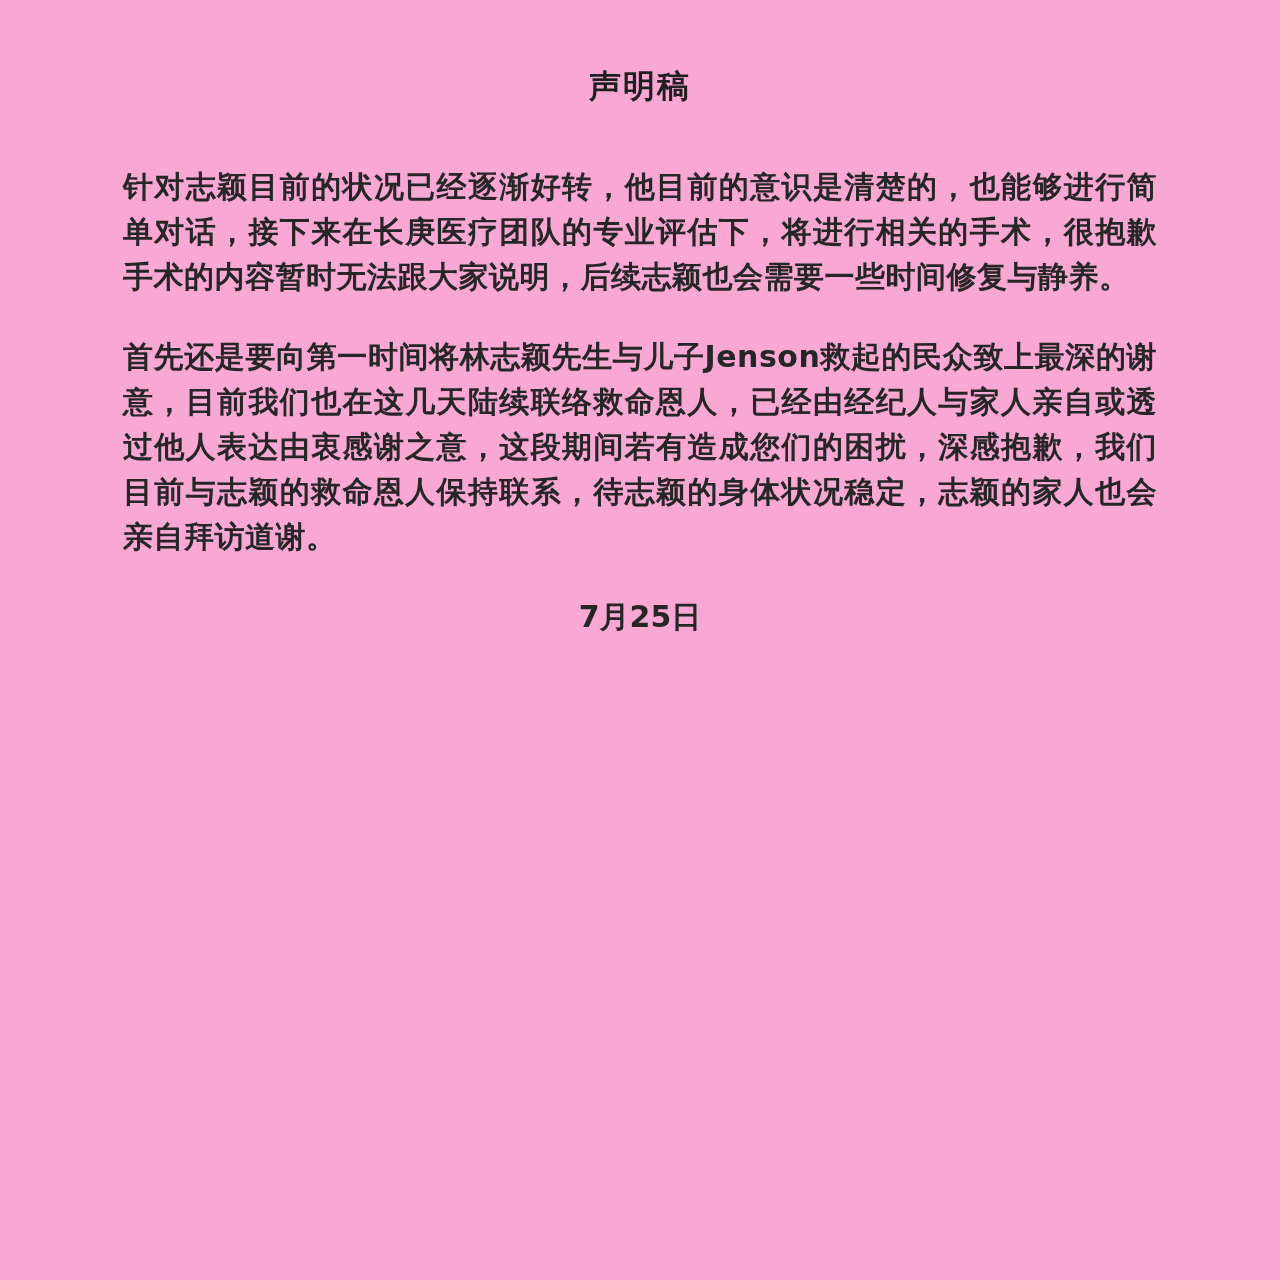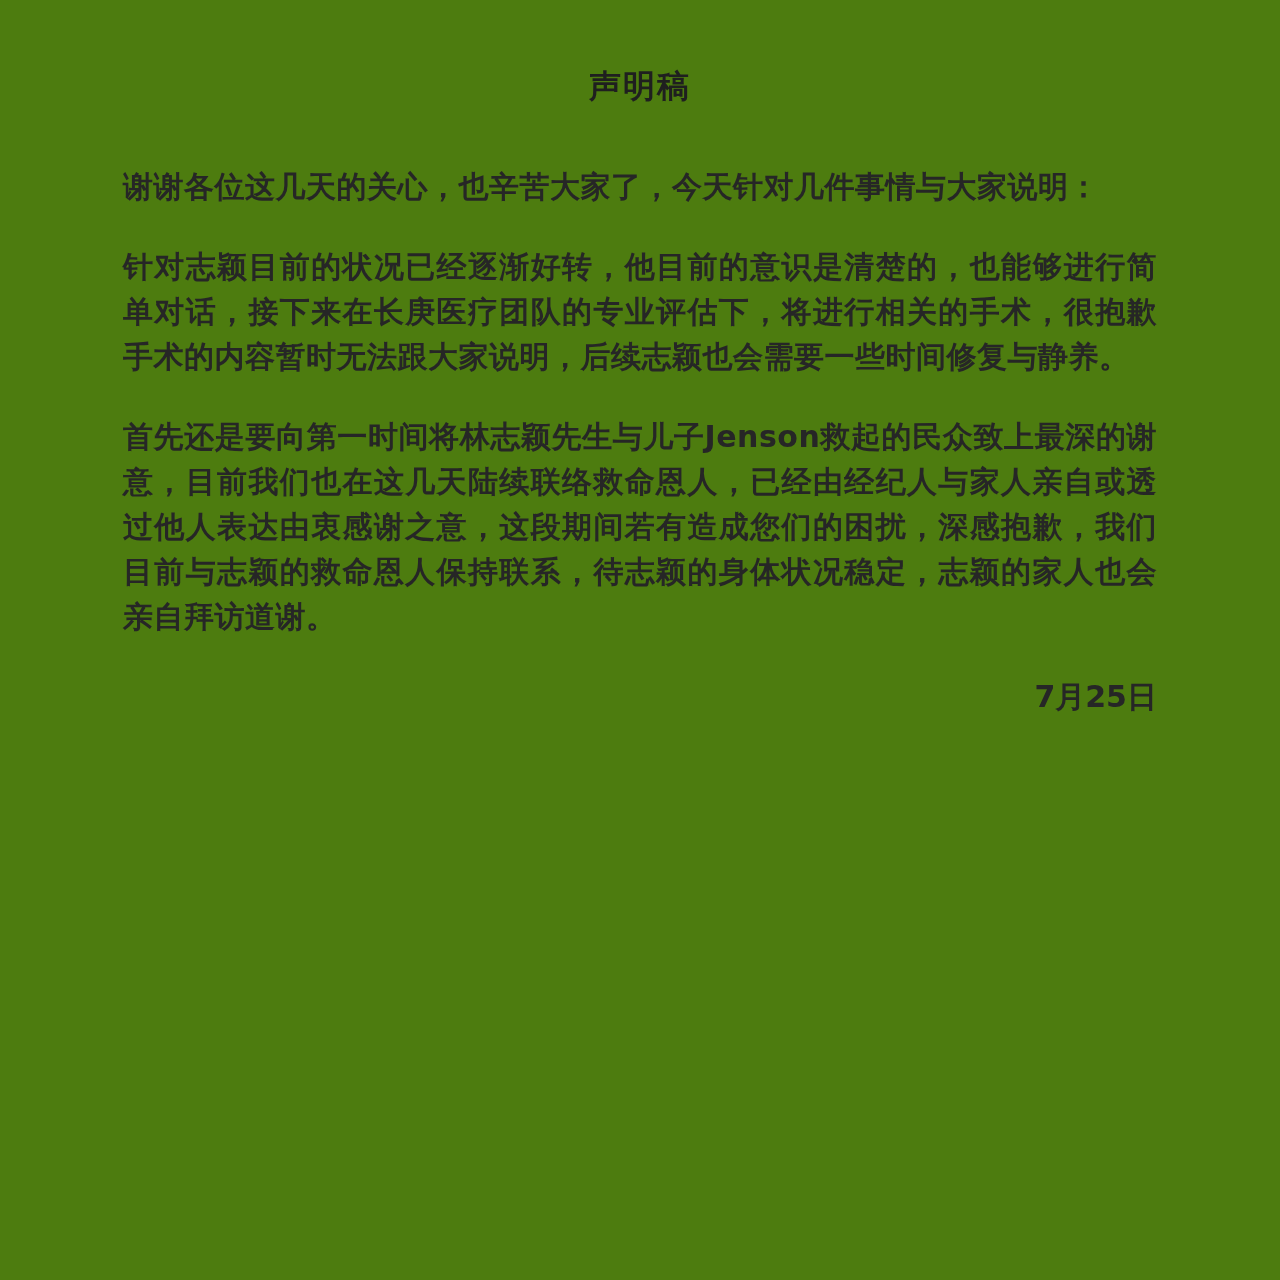--- a/index.html
+++ b/index.html
@@ -6,21 +6,21 @@
     margin: 0;
     padding: 0;
     background: #ffffff;
   }
   .page {
     position: relative;
     width: 1280px;
     height: 1280px;
     margin: 0 auto;
     box-sizing: border-box;
-    background: #4d7c0f;
+    background: #f9a8d4;
     padding: 66px 123px 0 123px;
     font-family: "DejaVu Sans", "Liberation Sans", sans-serif;
     color: #262626;
     overflow: hidden;
   }
   .doc-title {
     margin: 0 0 58px 0;
     text-align: center;
     font-size: 32px;
     line-height: 40px;
@@ -34,37 +34,36 @@
     line-height: 45px;
     font-weight: 600;
     text-align: justify;
     text-justify: inter-ideograph;
     letter-spacing: 0.5px;
     word-break: break-all;
     color: #262626;
   }
   .signature {
     margin-top: 34px;
-    text-align: right;
+    text-align: center;
     font-size: 30px;
     line-height: 45px;
     font-weight: 600;
     color: #262626;
   }
   .signature .sig-line {
     display: block;
   }
 </style>
 </head>
 <body>
 
 <div class="page">
   <h1 class="doc-title">声明稿</h1>
 
-  <p class="doc-paragraph">谢谢各位这几天的关心，也辛苦大家了，今天针对几件事情与大家说明：</p>
 
   <p class="doc-paragraph">针对志颖目前的状况已经逐渐好转，他目前的意识是清楚的，也能够进行简单对话，接下来在长庚医疗团队的专业评估下，将进行相关的手术，很抱歉手术的内容暂时无法跟大家说明，后续志颖也会需要一些时间修复与静养。</p>
 
   <p class="doc-paragraph">首先还是要向第一时间将林志颖先生与儿子Jenson救起的民众致上最深的谢意，目前我们也在这几天陆续联络救命恩人，已经由经纪人与家人亲自或透过他人表达由衷感谢之意，这段期间若有造成您们的困扰，深感抱歉，我们目前与志颖的救命恩人保持联系，待志颖的身体状况稳定，志颖的家人也会亲自拜访道谢。</p>
 
 
 
   <div class="signature">
     <span class="sig-line">7月25日</span>
   </div>

